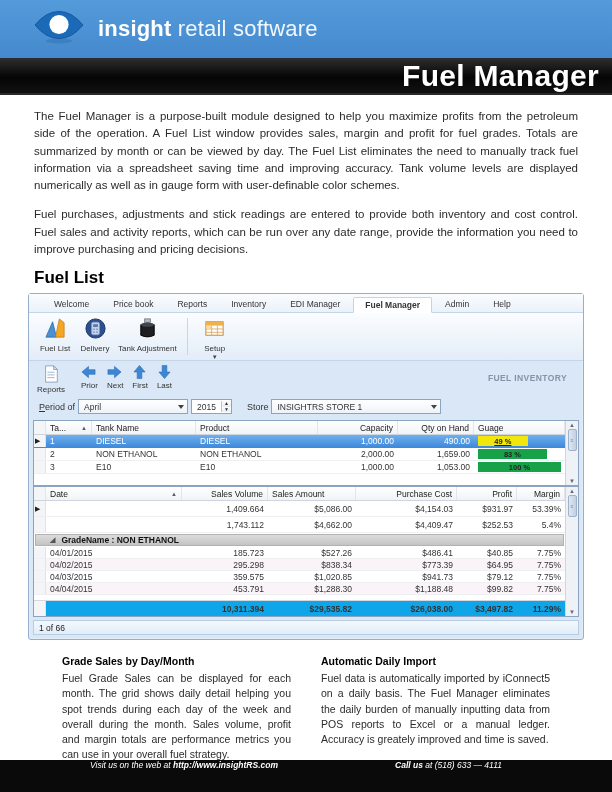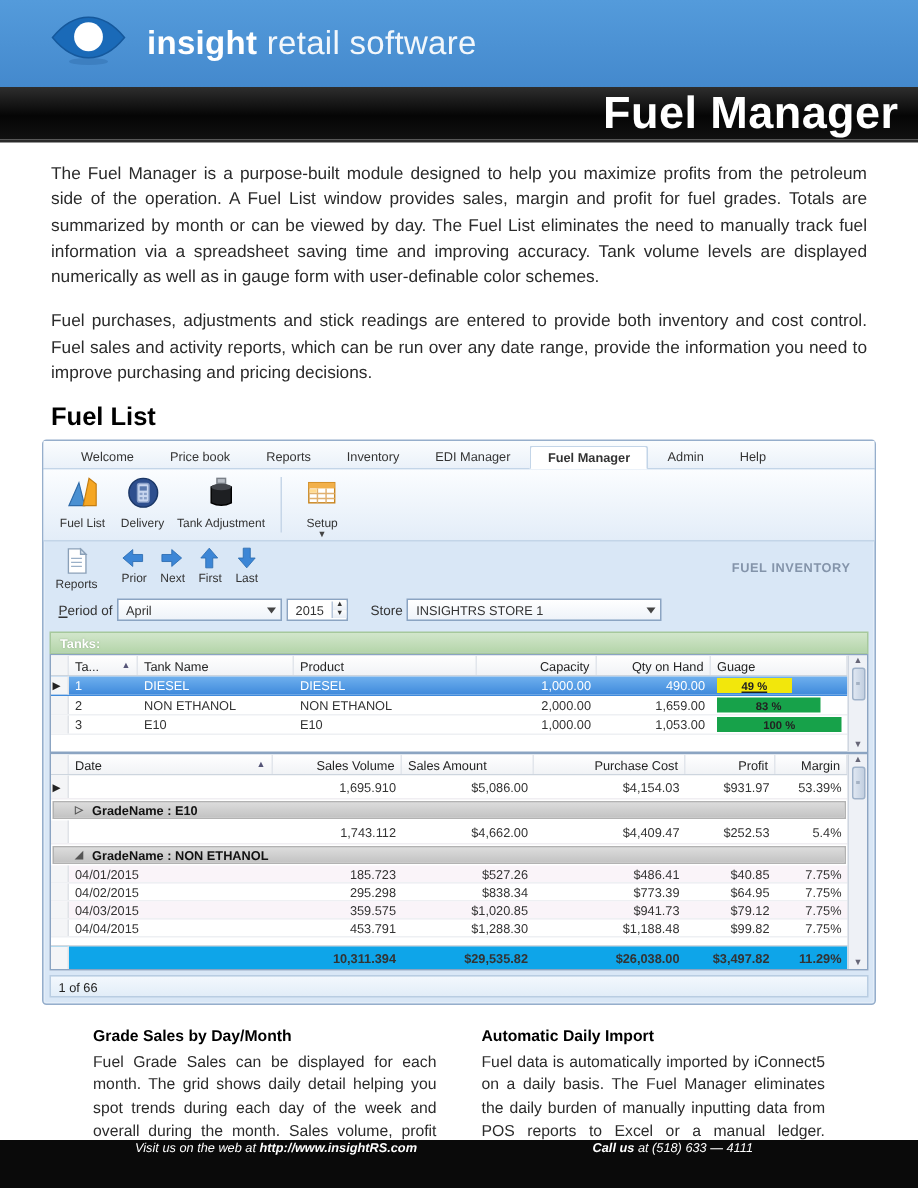--- a/index.html
+++ b/index.html
@@ -229,21 +229,20 @@
           <span>▼</span>
         </span>
     </div>
     <span style="margin-left:12px">Store</span>
     <div class="dd" style="width:170px">
       <span>INSIGHTRS STORE 1</span>
       <span class="arr"></span>
     </div>
   </div>
 
-  <div class="greenbar">Tanks:</div>
   <div class="grid">
     <div class="gbody">
       <div class="hrow">
           <div class="cell ind"></div>
           <div class="cell t-num ">Ta...<span class="sort">▲</span></div>
           <div class="cell t-name ">Tank Name</div>
           <div class="cell t-prod ">Product</div>
           <div class="cell t-cap r">Capacity</div>
           <div class="cell t-qty r">Qty on Hand</div>
           <div class="cell t-gauge ">Guage</div>
@@ -307,29 +306,25 @@
           <div class="cell c-vol r">Sales Volume</div>
           <div class="cell c-amt ">Sales Amount</div>
           <div class="cell c-cost r">Purchase Cost</div>
           <div class="cell c-profit r">Profit</div>
           <div class="cell c-margin r">Margin</div>
         </div>
       <div>
           <div class="srow">
             <div class="cell ind">▶</div>
             <div class="cell c-date "></div>
-            <div class="cell c-vol r">1,695.910</div>
+            <div class="cell c-vol r">1,409.664</div>
             <div class="cell c-amt r">$5,086.00</div>
             <div class="cell c-cost r">$4,154.03</div>
             <div class="cell c-profit r">$931.97</div>
             <div class="cell c-margin r">53.39%</div>
-          </div>
-          <div class="group">
-            <span class="glyph">▷</span>
-            <span>GradeName : E10</span>
           </div>
           <div class="srow">
             <div class="cell ind"></div>
             <div class="cell c-date "></div>
             <div class="cell c-vol r">1,743.112</div>
             <div class="cell c-amt r">$4,662.00</div>
             <div class="cell c-cost r">$4,409.47</div>
             <div class="cell c-profit r">$252.53</div>
             <div class="cell c-margin r">5.4%</div>
           </div>

